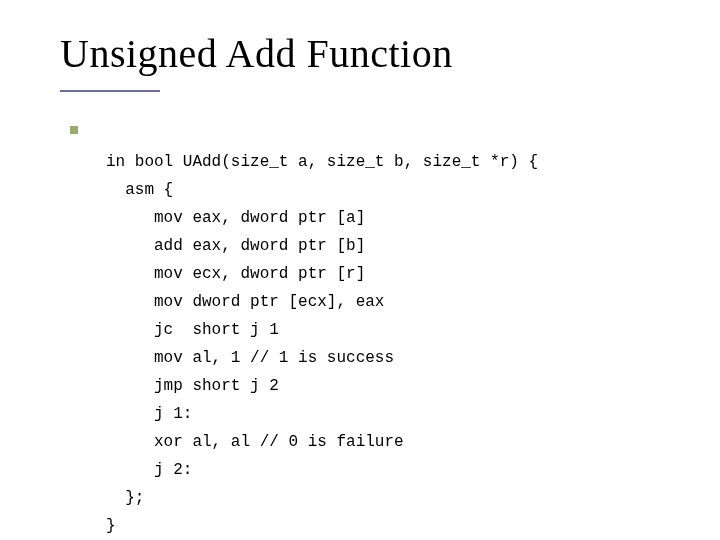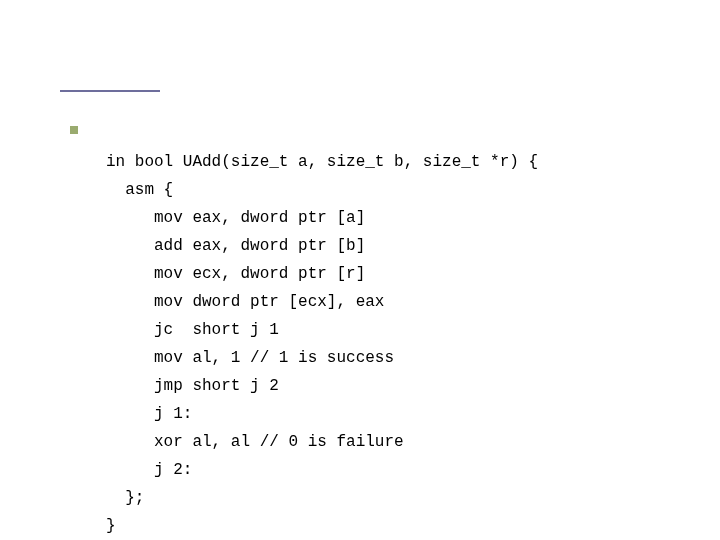--- a/index.html
+++ b/index.html
@@ -56,20 +56,23 @@
     line-height: 28px;
     white-space: pre;
     color: #000;
   }
 </style>
 </head>
 <body>
 
 <div class="slide">
 
+  <div class="title-block">
+    <h1>Unsigned Add Function</h1>
+  </div>
 
   <div class="rule"></div>
 
   <div class="bullet"></div>
 
   <div class="code-block">
 <span>in bool UAdd(size_t a, size_t b, size_t *r) {</span>
 <span>  asm {</span>
 <span>     mov eax, dword ptr [a]</span>
 <span>     add eax, dword ptr [b]</span>

